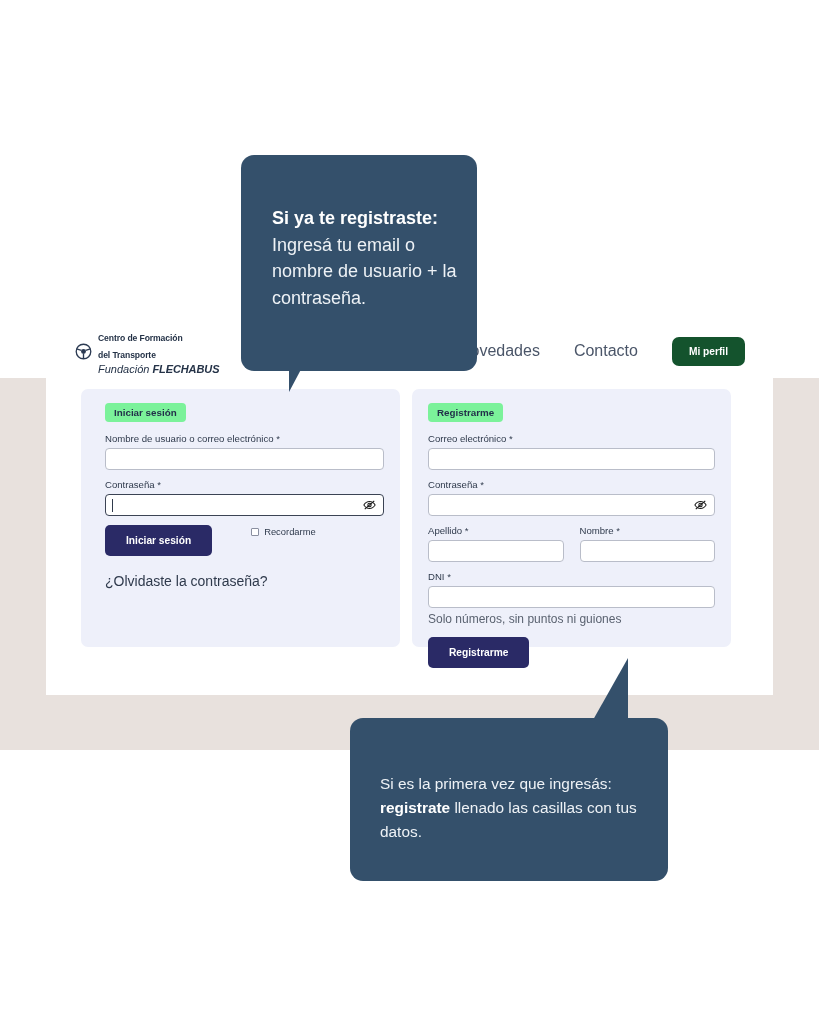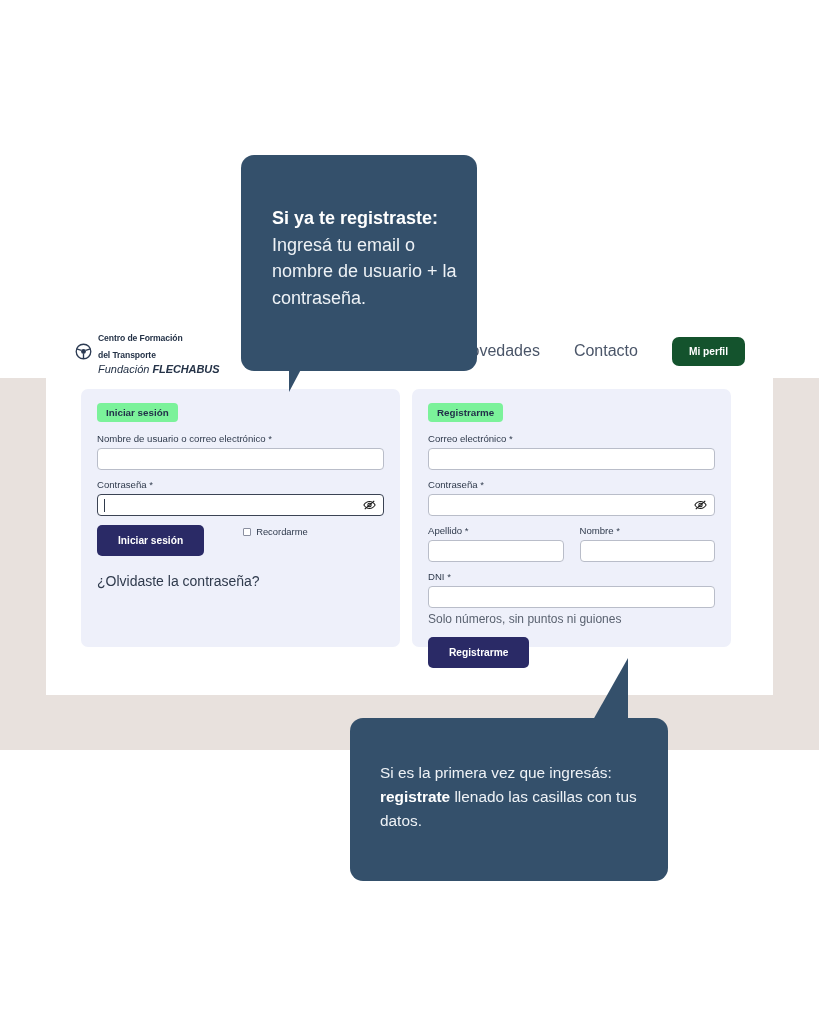--- a/index.html
+++ b/index.html
@@ -109,21 +109,21 @@
     white-space: nowrap;
   }
 
   
   .card {
     position: absolute;
     background: #eef0fa;
     border-radius: 7px;
   }
 
-  .card-login    { left: 81px;  top: 389px; width: 319px; height: 258px; }
+  .card-login    { left: 81px;  top: 389px; width: 319px; height: 258px; padding-left: 8px; }
   .card-register { left: 412px; top: 389px; width: 319px; height: 258px; }
 
   .card-inner { padding: 13px 16px 0 16px; }
 
   .badge {
     display: inline-block;
     background: #7bf29a;
     color: #22314a;
     font-size: 9.8px;
     font-weight: bold;
@@ -267,21 +267,21 @@
   .bubble-bottom {
     left: 350px;
     top: 718px;
     width: 318px;
     height: 163px;
   }
 
   .bubble-bottom .bubble-text {
     position: absolute;
     left: 30px;
-    top: 43px;
+    top: 54px;
     width: 262px;
     font-size: 15.4px;
     line-height: 1.55;
   }
 
   .bubble-text b { font-weight: bold; color: #ffffff; }
 
   
   .tail {
     position: absolute;

